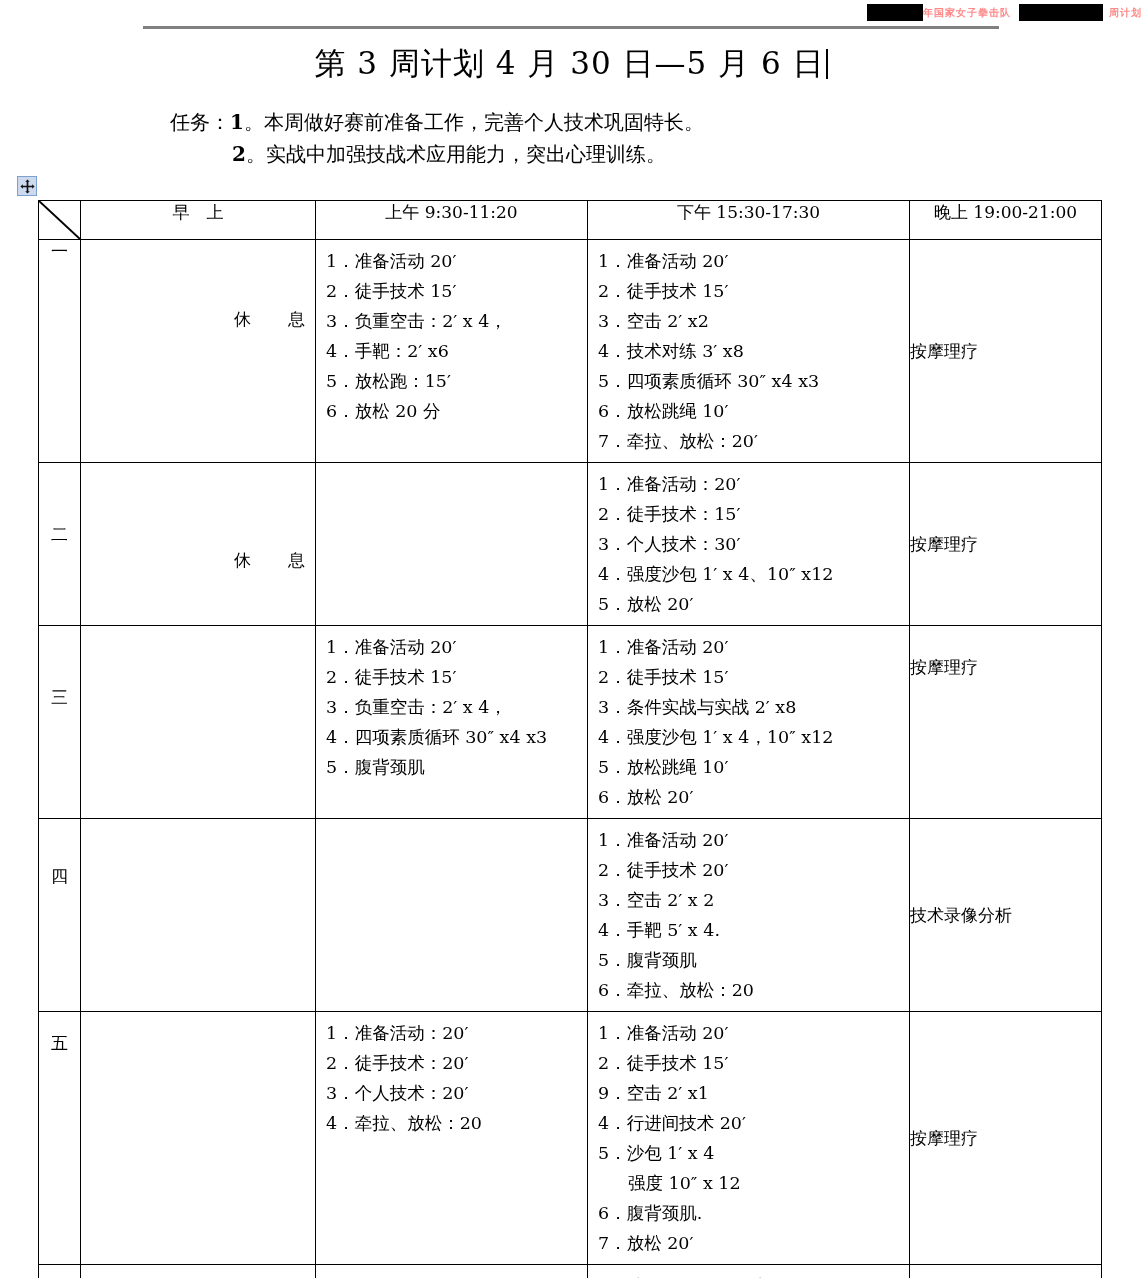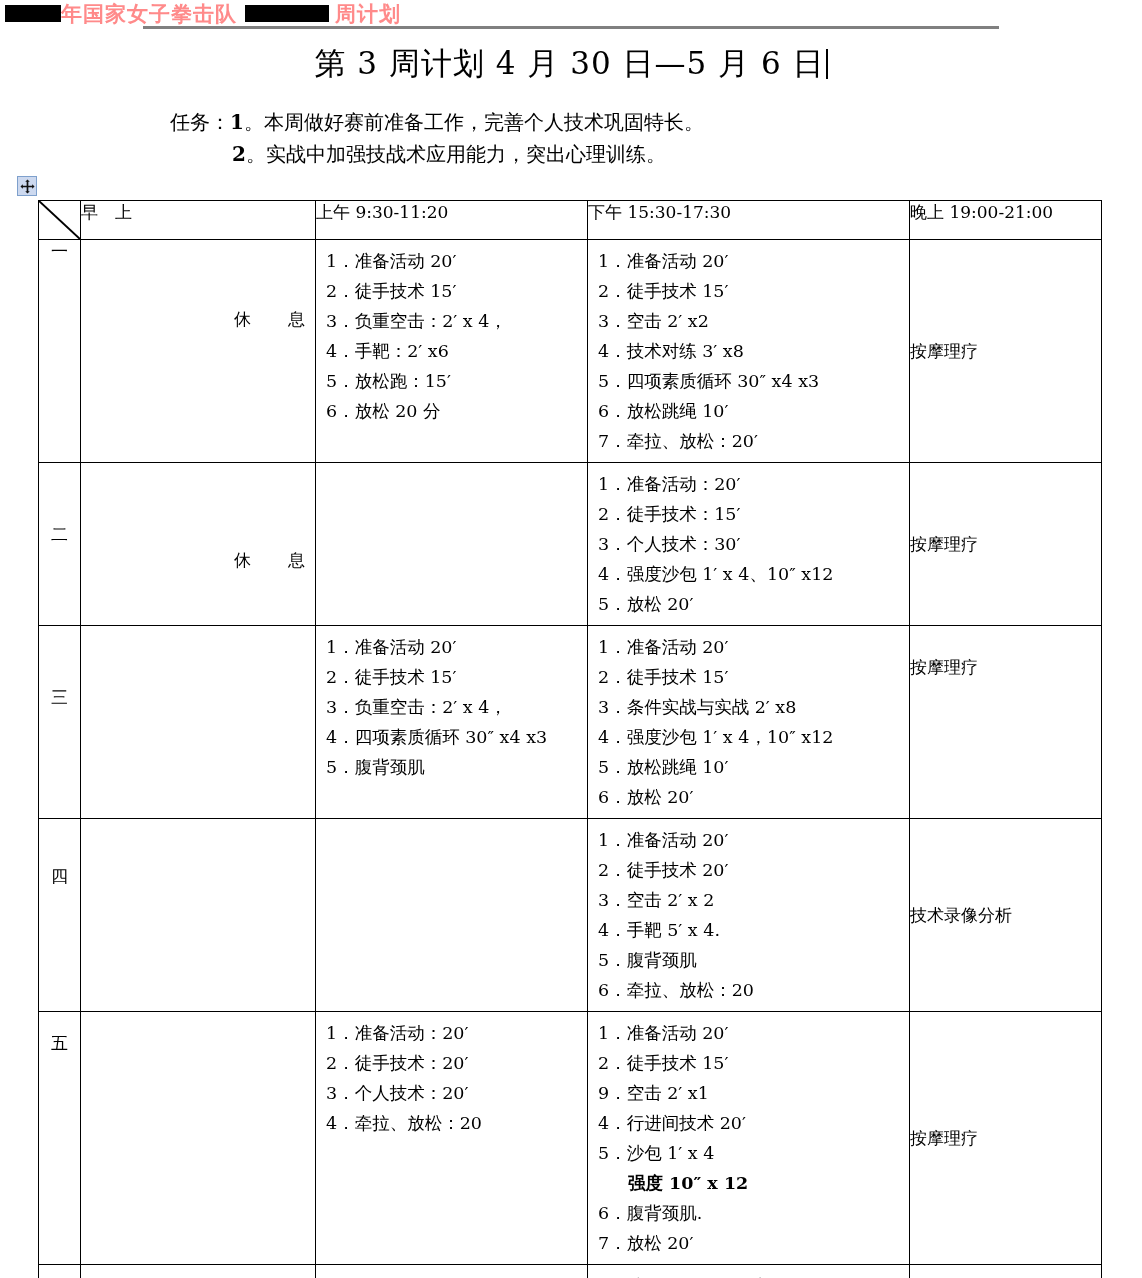--- a/index.html
+++ b/index.html
@@ -26,22 +26,22 @@
     left: 143px;
     right: 143px;
     top: 26px;
     border-top: 3px solid #808080;
   }
   .header-text {
     position: absolute;
     left: 5px;
     right: 0;
     top: 3px;
-    text-align: left;
-    font-size: 21px;
+    text-align: right;
+    font-size: 10px;
     line-height: 20px;
     white-space: nowrap;
   }
   .hdr-red {
     color: #ff8a8a;
     font-family: "DejaVu Serif", "Liberation Serif", serif;
     font-weight: bold;
     letter-spacing: 1px;
     vertical-align: middle;
   }
@@ -135,21 +135,21 @@
     position: relative;
     height: 38px;
   }
   td.corner svg {
     position: absolute;
     left: 0; top: 0;
     width: 100%; height: 100%;
   }
 
   td.head {
-    text-align: left;
+    text-align: center;
     vertical-align: middle;
     height: 38px;
     font-size: 18px;
     white-space: nowrap;
     margin-left: 16px;
   }
 
   td.daycell {
     text-align: center;
     font-size: 18px;
@@ -164,21 +164,21 @@
   ol.items {
     list-style: none;
     margin: 0;
     padding: 6px 4px 6px 10px;
     font-size: 17.5px;
     line-height: 30px;
   }
   ol.items li {
     white-space: nowrap;
   }
-  ol.items li.cont { padding-left: 30px; font-weight: bold; }
+  ol.items li.cont { padding-left: 30px; }
 
   td.eve {
     text-align: left;
     vertical-align: middle;
     font-size: 18px;
   }
   .v-mid { vertical-align: middle !important; }
 </style>
 </head>
 <body>

